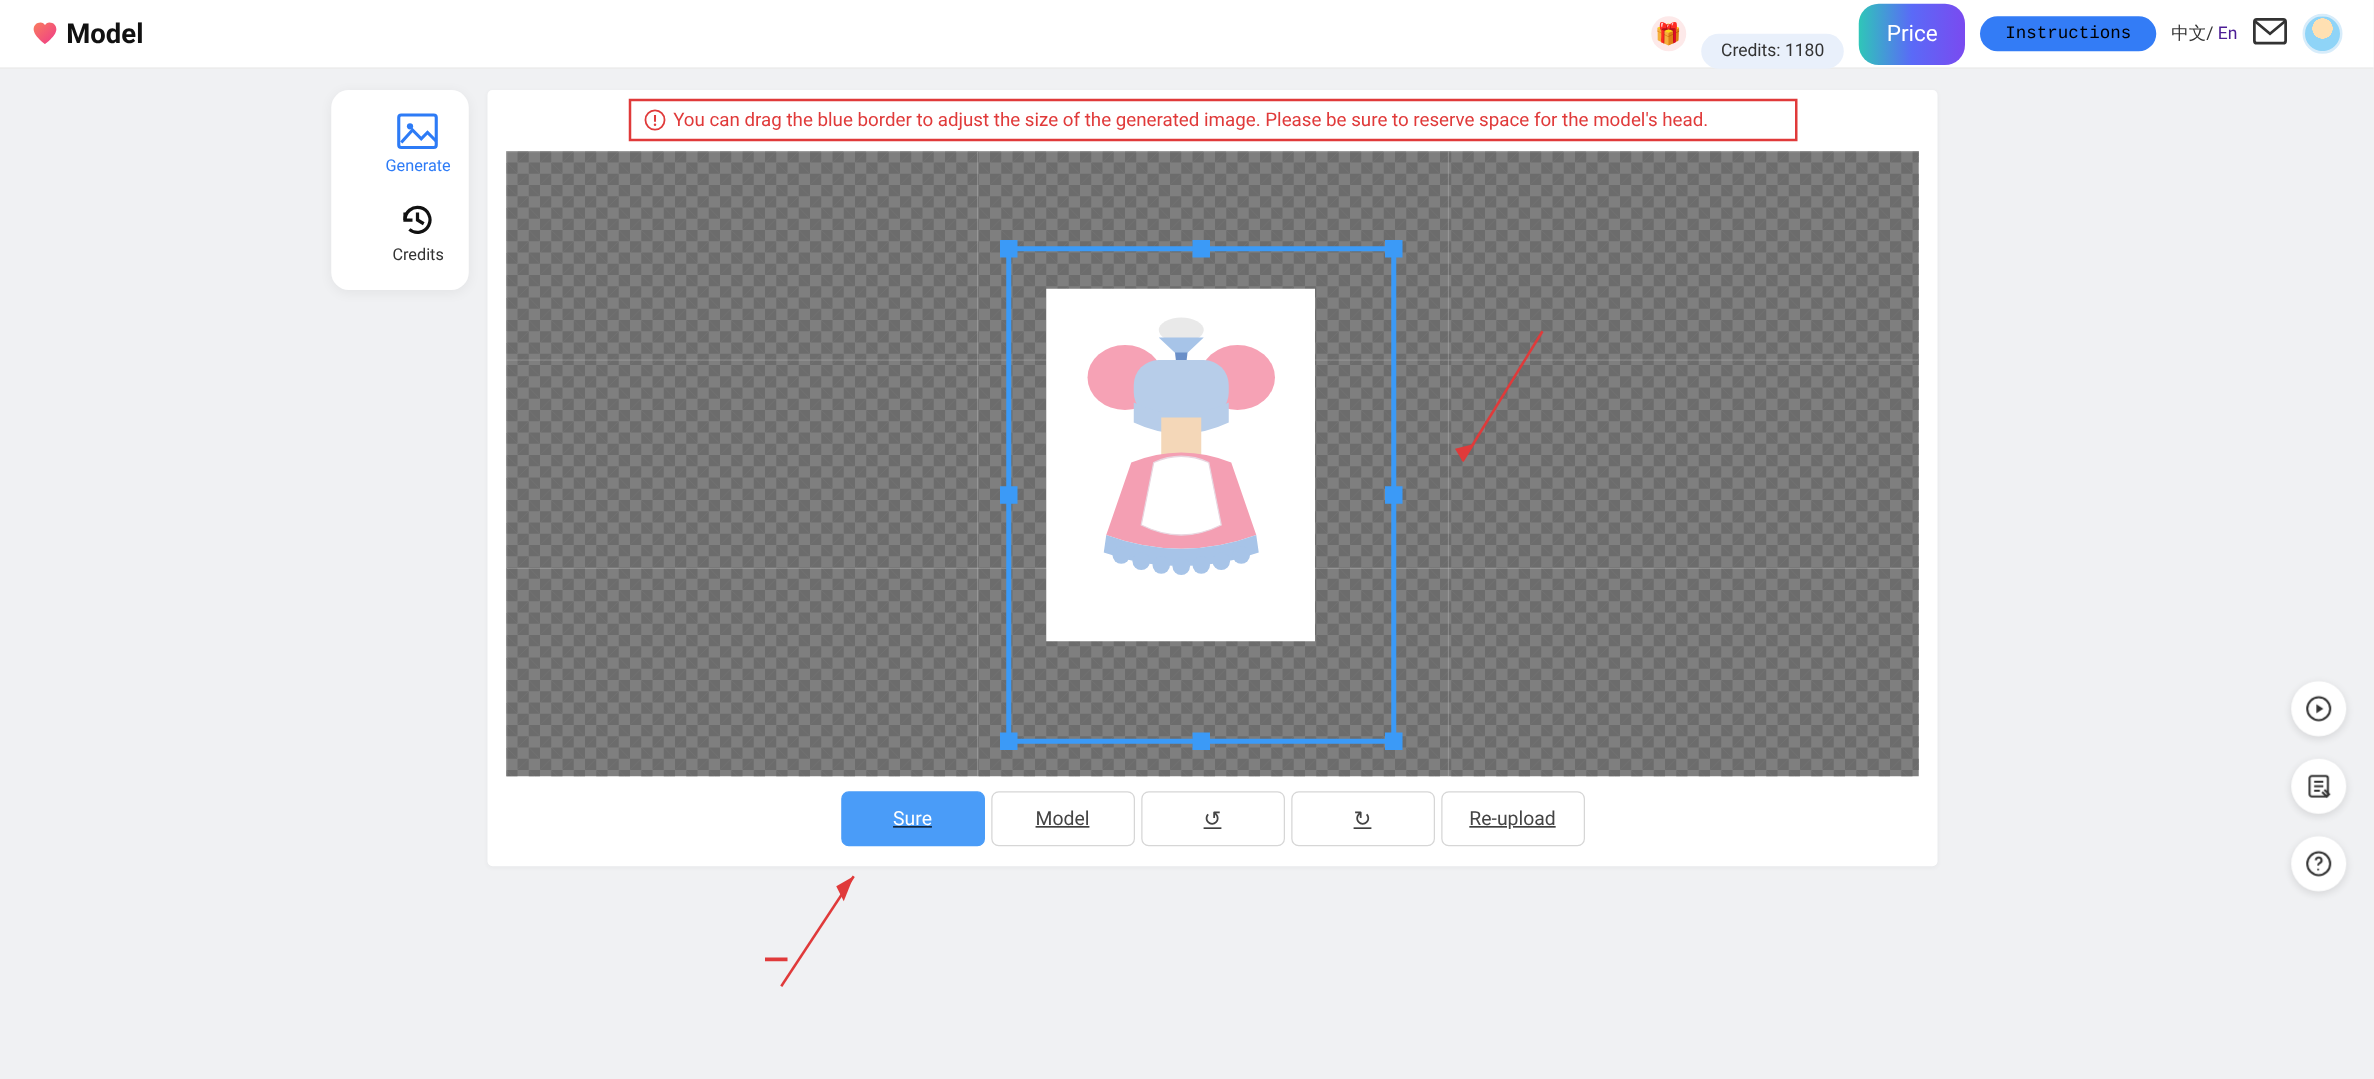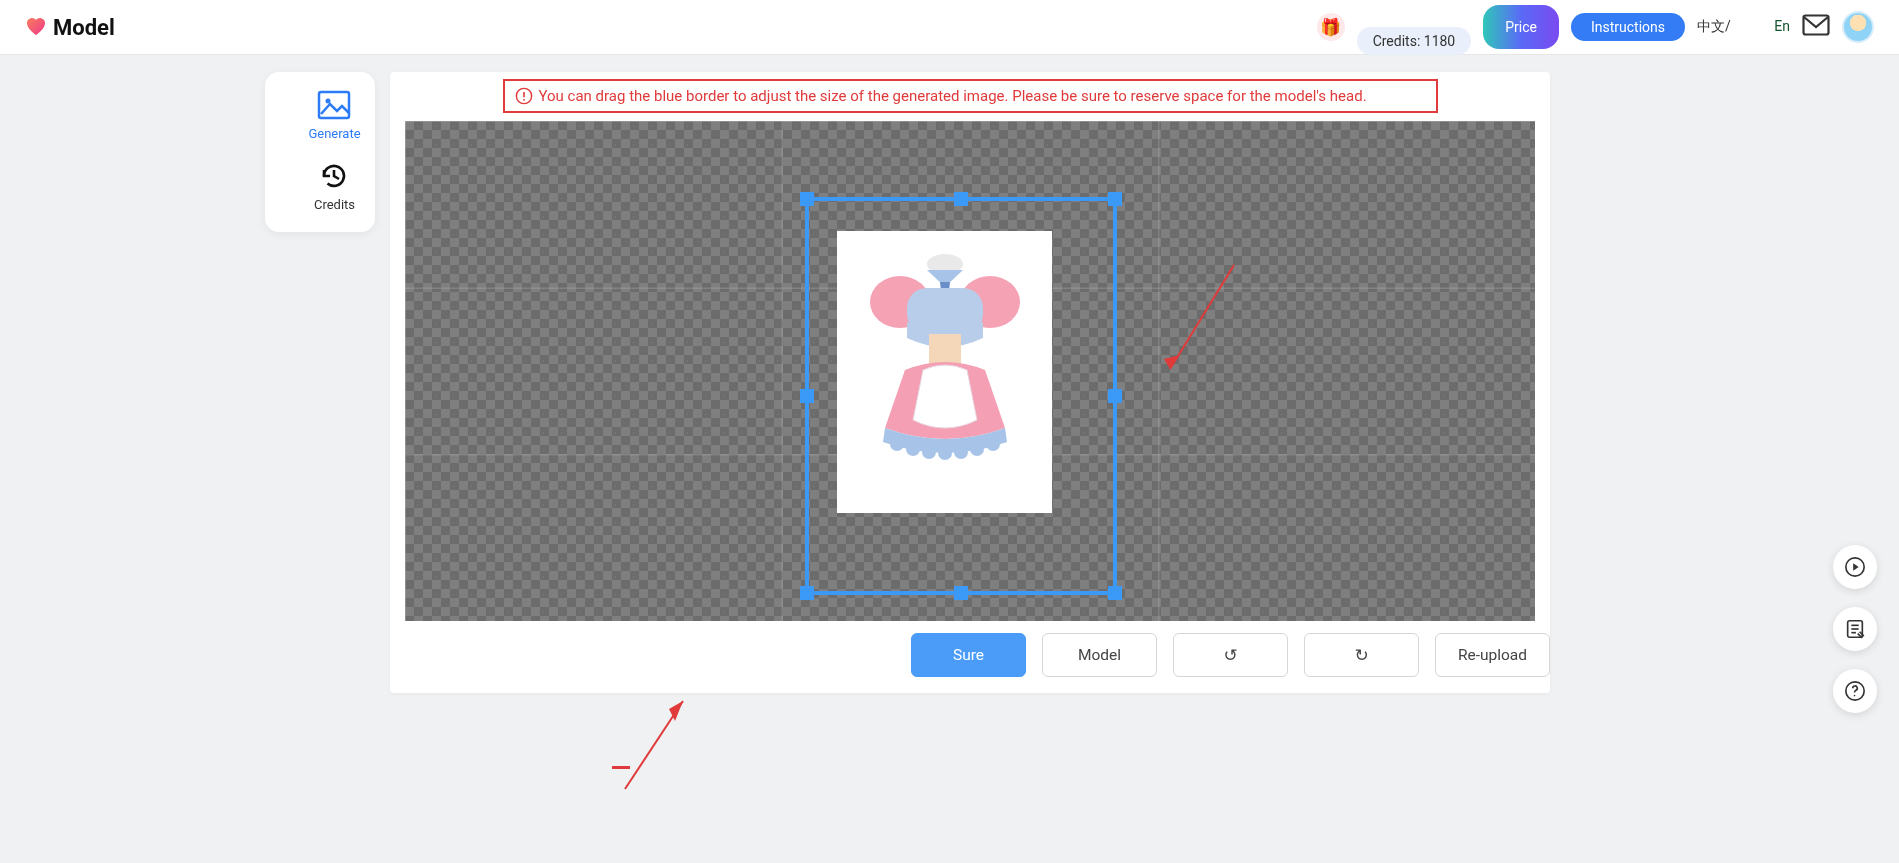--- a/index.html
+++ b/index.html
@@ -5,24 +5,24 @@
     * { margin: 0; padding: 0; box-sizing: border-box; }
     body { font-family: -apple-system, BlinkMacSystemFont, "Segoe UI", Roboto, Helvetica, Arial, sans-serif; background: #f0f1f3; width: 1899px; height: 863px; overflow: hidden; }
     
     
     .header { height: 55px; background: #fff; display: flex; align-items: center; justify-content: space-between; padding: 0 25px; border-bottom: 1px solid #e6e6e6; }
     .logo { display: flex; align-items: center; font-size: 22px; font-weight: 700; color: #111; }
     .logo-heart { width: 22px; height: 20px; margin-right: 6px; }
     .header-right { display: flex; align-items: center; gap: 12px; }
     .gift-badge { width: 28px; height: 28px; display: flex; align-items: center; justify-content: center; font-size: 17px; background: #fde9e9; border-radius: 50%; }
     .credits-pill { background: #e9f0fb; color: #333; font-size: 14px; padding: 6px 16px; border-radius: 16px; margin-top: 27px; }
-    .price-pill { background: linear-gradient(90deg, #2fc6b8, #5a6af7, #7a4af0); color: #fff; font-size: 14px; padding: 14px 22px; border-radius: 16px; }
-    .instructions-pill { background: #337cf6; color: #ffffff; font-size: 14px; padding: 6px 20px; border-radius: 16px; }
+    .price-pill { background: linear-gradient(90deg, #2fc6b8, #5a6af7, #7a4af0); color: #fff; font-size: 18px; padding: 14px 22px; border-radius: 16px; }
+    .instructions-pill { background: #337cf6; color: #000000; font-size: 14px; padding: 6px 20px; border-radius: 16px; font-family: Liberation Mono, monospace; }
     .lang { font-size: 14px; color: #333; white-space: nowrap; }
-    .lang .en { color: #14532d; margin-left: 40px; }
+    .lang .en { color: #4c1d95; }
     .mail-icon svg { width: 28px; height: 22px; stroke: #333; stroke-width: 2.2; fill: none; }
     .avatar { width: 32px; height: 32px; border-radius: 50%; background: radial-gradient(circle at 50% 35%, #ffe0b2 0 35%, #8fd4f7 36% 100%); border: 2px solid #d7ecfa; }
     
     
     .sidenav { position: absolute; top: 72px; left: 265px; width: 110px; background: #fff; border-radius: 14px; box-shadow: 0 2px 10px rgba(0,0,0,0.06); padding: 18px 0 20px; display: flex; flex-direction: column; align-items: center; gap: 20px; }
     .sidenav-item { display: flex; flex-direction: column; align-items: center; gap: 6px; cursor: pointer; margin-left: 29px; }
     .sidenav-item .icon-box { width: 34px; height: 30px; display:flex; align-items:center; justify-content:center;}
     .sidenav-item.active .label { color: #2d7bf6; }
     .sidenav-item .label { font-size: 13px; color: #333; }
     
@@ -49,21 +49,21 @@
     .h-tl{top:-9px;left:-9px}.h-tr{top:-9px;right:-9px}.h-bl{bottom:-9px;left:-9px}.h-br{bottom:-9px;right:-9px}
     .h-t{top:-9px;left:calc(50% - 7px)}.h-b{bottom:-9px;left:calc(50% - 7px)}
     .h-l{left:-9px;top:calc(50% - 7px)}.h-r{right:-9px;top:calc(50% - 7px)}
     .uploaded-img { position:absolute; top: 110px; left: 432px; width: 215px; height: 282px; background:#fff; display:flex; align-items:center; justify-content:center; overflow:hidden;}
     
     .arrow1 { position:absolute; top: 138px; right: 295px; width:80px; height:120px; }
     .arrow2 { position:absolute; top: 695px; left: 615px; width:80px; height:100px; }
     .arrow-underline { position:absolute; top: 766px; left: 612px; width: 18px; height: 3px; background:#e03a3a;}
     
     
-    .action-row { margin-top: 12px; display: flex; justify-content: flex-end; gap: 16px; }
+    .action-row { margin-top: 12px; display: flex; justify-content: center; gap: 5px; text-decoration: underline; }
     .btn { height: 44px; border-radius: 6px; border: 1px solid #d6d6d6; background: #fff; color: #444; font-size: 15.5px; display:flex; align-items:center; justify-content:center; cursor:pointer;}
     .btn.primary { background: #4a9cf8; border-color: #4a9cf8; color: #fff; width: 115px; }
     .btn.reset { width: 115px; }
     .btn.iconbtn { width: 115px; font-size: 17px; }
     .btn.reupload { width: 115px; }
     
     
     .float-btns { position: fixed; right: 22px; bottom: 150px; display:flex; flex-direction:column; gap: 18px; }
     .circle-btn { width: 44px; height: 44px; border-radius: 50%; background:#fff; box-shadow: 0 2px 8px rgba(0,0,0,0.12); display:flex; align-items:center; justify-content:center; cursor:pointer;}
     .circle-btn svg { width:22px; height:22px; stroke:#333; fill:none; stroke-width:1.8;}

